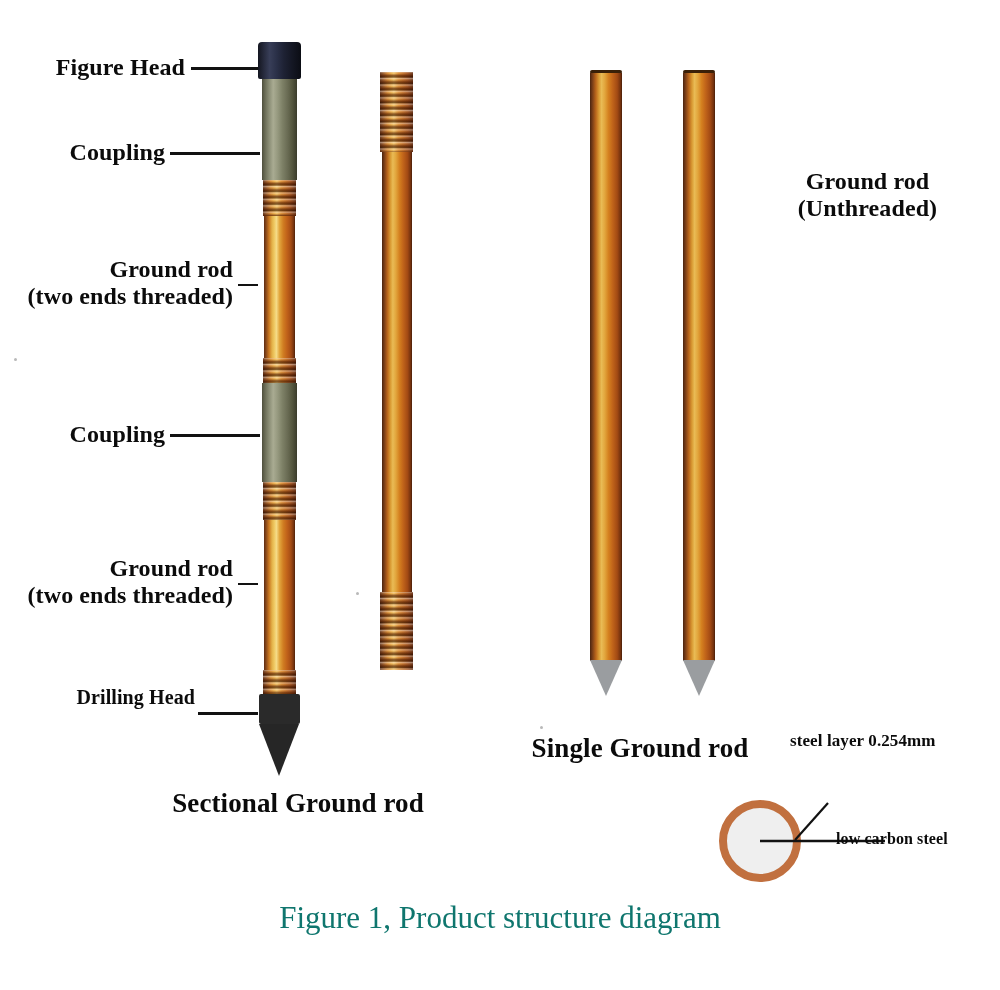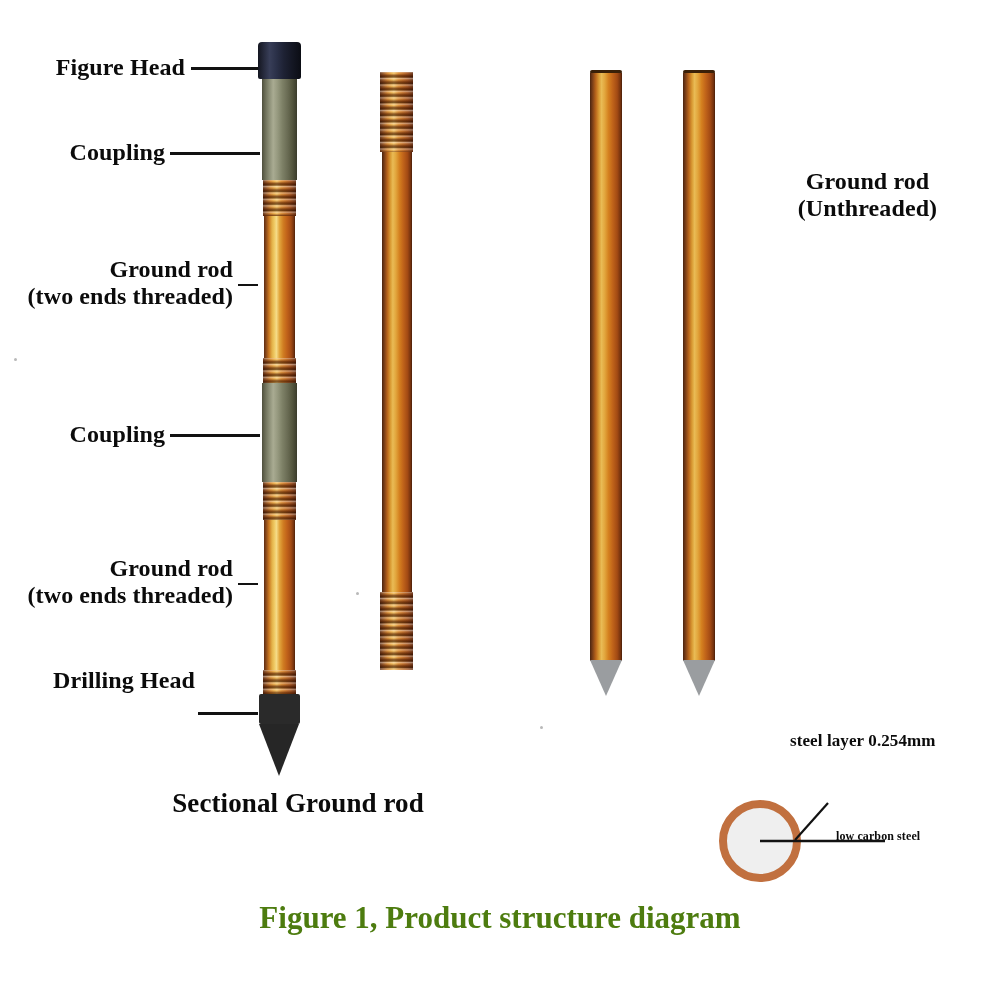--- a/index.html
+++ b/index.html
@@ -136,21 +136,21 @@
     border-top-color:#8e9194;
   }
   .tip-wrap{position:absolute;}
 
   
   #xs-circle{
     position:absolute;
     border-radius:50%;
     box-sizing:border-box;
   }
-  .fig-caption{position:absolute;font-weight:bold;color:#4d7c0f;}
+  .fig-caption{position:absolute;font-weight:normal;color:#0f766e;}
   .speck{position:absolute;background:#b9b9b9;border-radius:50%;}
 </style>
 </head>
 <body>
 
 <div id="stage">
 
   <div>
 
     <div class="rod driving-head" style="left:258px;top:42px;width:43px;height:37px;"></div>
@@ -193,21 +193,21 @@
 
   <div class="lbl right" style="left:10px;top:421px;width:155px;font-size:24px;">Coupling</div>
   <div class="leader" style="left:170px;top:434px;width:90px;"></div>
 
   <div style="position:absolute;left:5px;top:555px;width:228px;text-align:right;">
     <div class="lbl" style="position:static;font-size:24px;text-align:right;">Ground rod</div>
     <div class="lbl" style="position:static;font-size:24px;text-align:right;">(two ends threaded)</div>
   </div>
   <div class="leader thin" style="left:238px;top:583px;width:20px;"></div>
 
-  <div class="lbl right" style="left:10px;top:667px;width:185px;font-size:24px;">Drilling Head</div>
+  <div class="lbl right" style="left:10px;top:686px;width:185px;font-size:20px;">Drilling Head</div>
   <div class="leader" style="left:198px;top:712px;width:60px;"></div>
 
   <div>
     <div class="rod threads" style="left:380px;top:72px;width:33px;height:80px;"></div>
     <div class="rod copper-dark" style="left:382px;top:152px;width:30px;height:440px;"></div>
     <div class="rod threads" style="left:380px;top:592px;width:33px;height:78px;"></div>
   </div>
 
   <div>
     <div style="position:absolute;left:590px;top:70px;width:32px;height:4px;background:#3a2008;border-radius:2px;"></div>
@@ -223,32 +223,33 @@
     <div class="tip-wrap" style="left:683px;top:660px;">
       <div class="cone-steel" style="border-width:36px 16px 0 16px;border-top-color:#9a9da0;"></div>
     </div>
   </div>
 
   <div style="position:absolute;left:745px;top:168px;width:245px;text-align:center;">
     <div class="lbl" style="position:static;font-size:24px;text-align:center;">Ground rod</div>
     <div class="lbl" style="position:static;font-size:24px;">(Unthreaded)</div>
   </div>
 
+  <div class="lbl ctr" style="left:490px;top:733px;width:300px;font-size:27px;">Single Ground rod</div>
 
   <div>
     <div id="xs-circle" style="left:719px;top:800px;width:82px;height:82px;border:8px solid #c1703f;background:#efefef;"></div>
 
     <svg style="position:absolute;left:700px;top:728px;width:300px;height:160px;overflow:visible;">
       <line x1="95" y1="112" x2="128" y2="75" stroke="#121212" stroke-width="2.2"></line>
       <line x1="60" y1="113" x2="185" y2="113" stroke="#121212" stroke-width="2.6"></line>
     </svg>
 
     <div class="lbl" style="left:790px;top:731px;font-size:17px;">steel layer 0.254mm</div>
 
-    <div class="lbl" style="left:836px;top:830px;font-size:12px;">low carbon steel</div>
+    <div class="lbl" style="left:836px;top:830px;font-size:16px;">low carbon steel</div>
   </div>
 
   <div class="speck" style="left:356px;top:592px;width:3px;height:3px;"></div>
   <div class="speck" style="left:540px;top:726px;width:3px;height:3px;"></div>
   <div class="speck" style="left:14px;top:358px;width:3px;height:3px;"></div>
 
   <div class="fig-caption" style="left:0;top:900px;width:1000px;text-align:center;font-size:31px;">Figure 1, Product structure diagram</div>
 
 </div>
 

